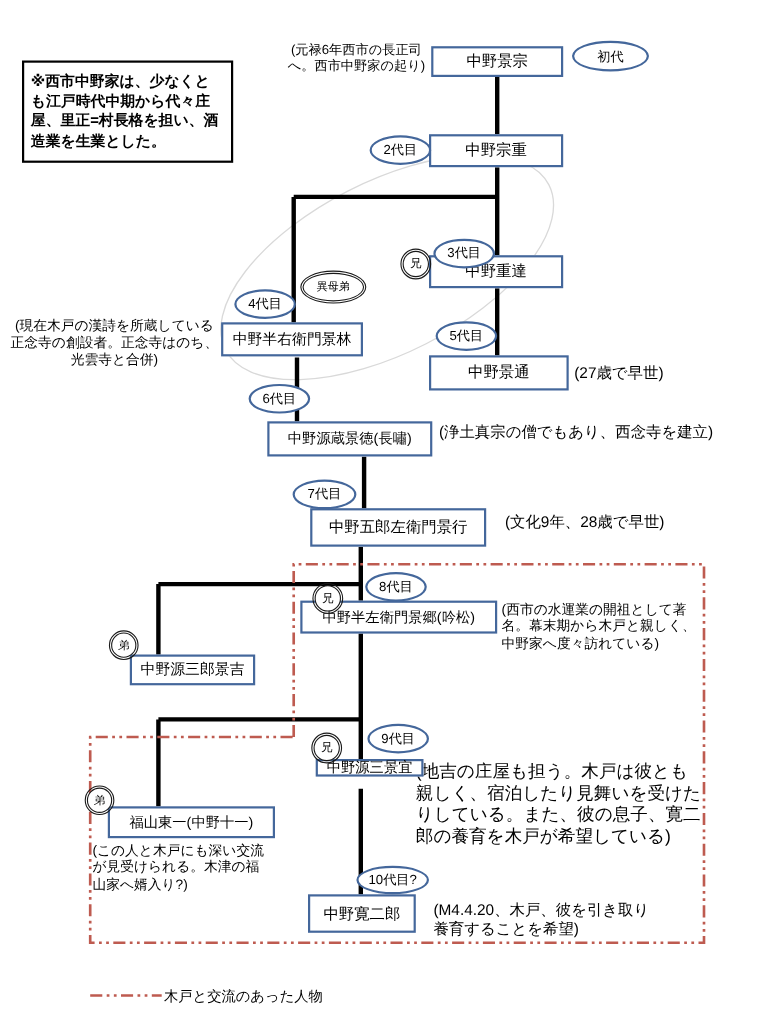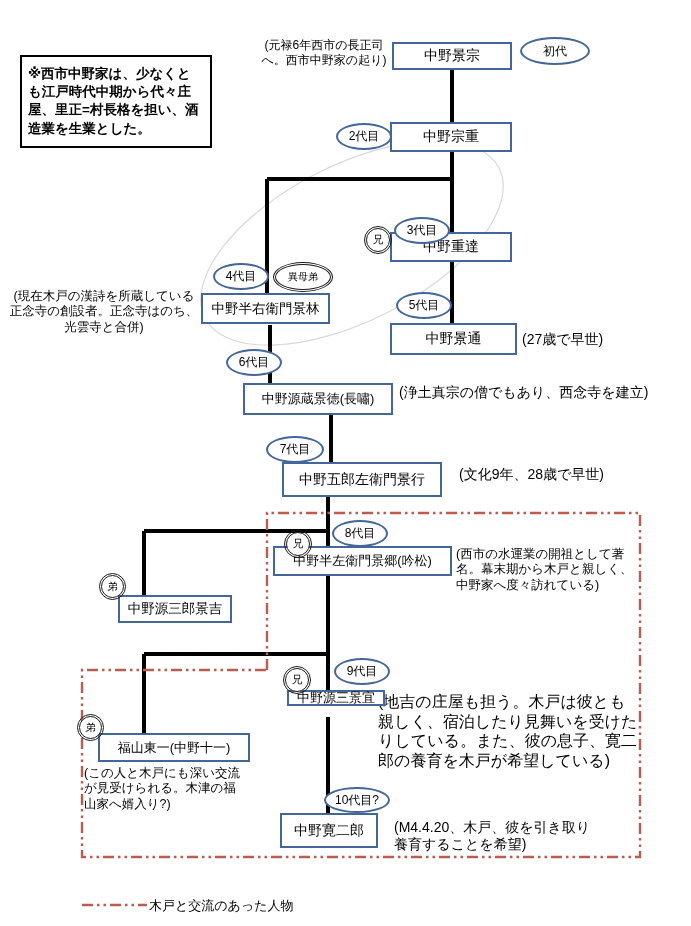--- a/index.html
+++ b/index.html
@@ -78,21 +78,21 @@
   <div class="sib" style="left:366px;top:228px;width:24px;height:24px;">
     <span>兄</span>
   </div>
 
   <div class="person" style="left:201px;top:293px;width:129px;height:31px;font-size:13.5px;">
     <span>中野半右衛門景林</span>
   </div>
   <div class="gen" style="left:213px;top:263px;width:56px;height:27px;">
     <span>4代目</span>
   </div>
-  <div class="sib" style="left:275px;top:264px;width:56px;height:26px;font-size:10px;align-items:center;">
+  <div class="sib" style="left:275px;top:248px;width:56px;height:26px;font-size:10px;align-items:center;">
     <span>異母弟</span>
   </div>
   <div class="note center" style="left:8px;top:289px;width:192px;font-size:12.5px;">(現在木戸の漢詩を所蔵している正念寺の創設者。正念寺はのち、光雲寺と合併)</div>
 
   <div class="person" style="left:390px;top:323px;width:127px;height:32px;">
     <span>中野景通</span>
   </div>
   <div class="gen" style="left:396px;top:292px;width:56px;height:27px;">
     <span>5代目</span>
   </div>

